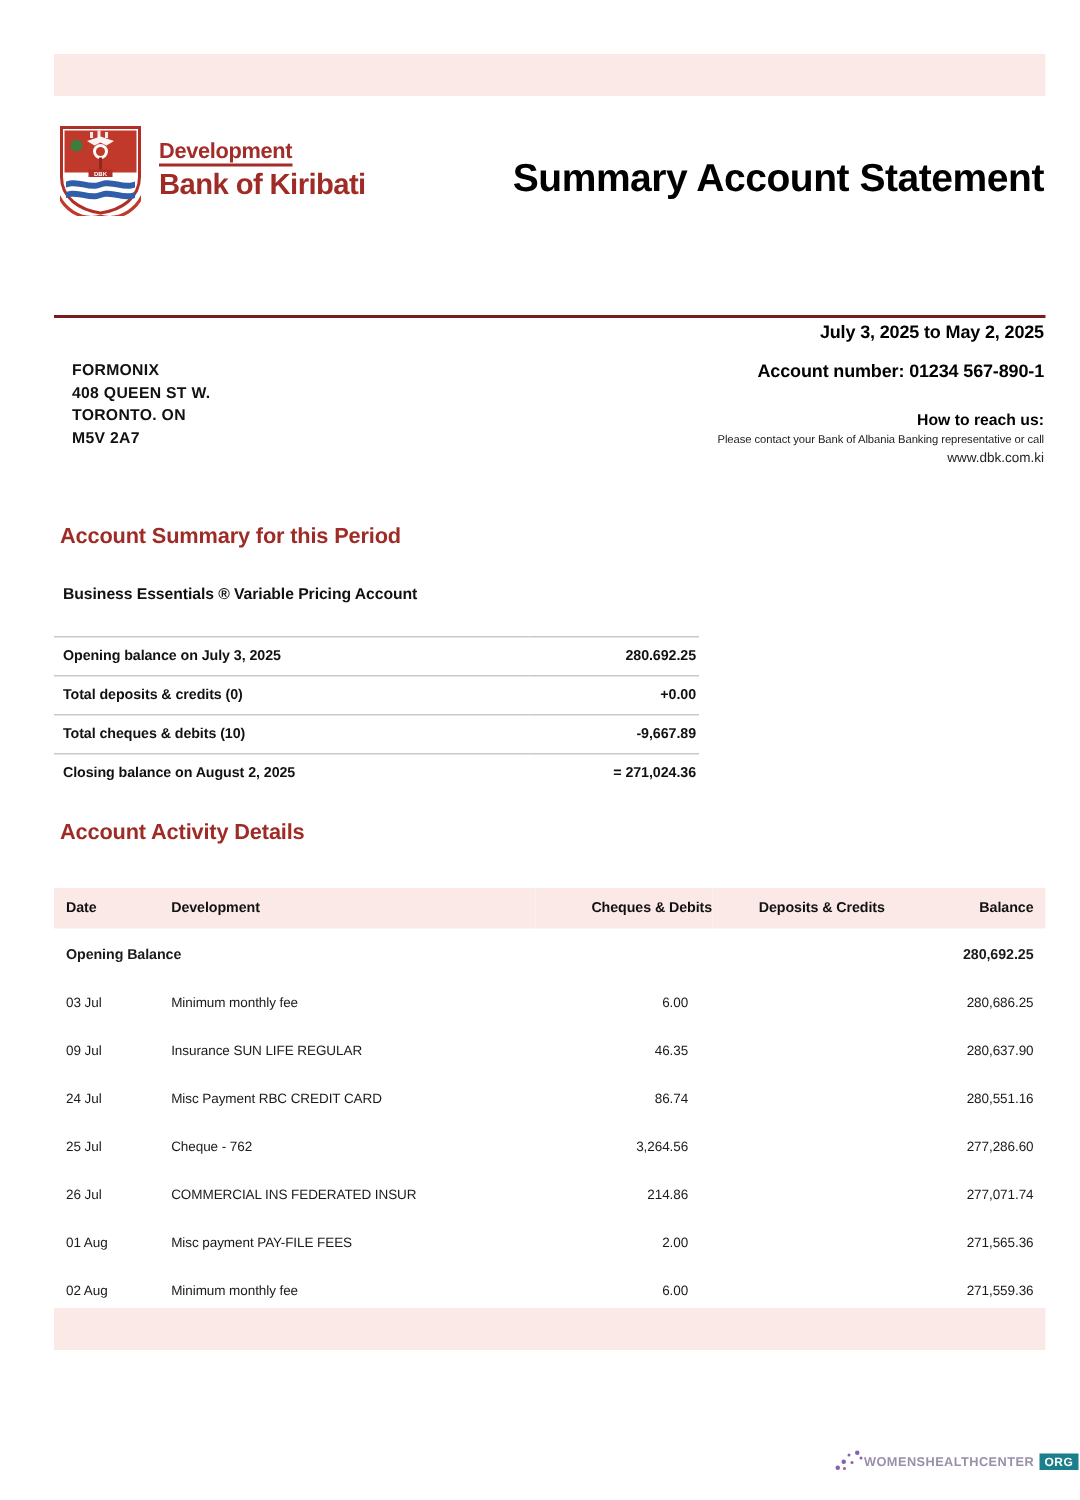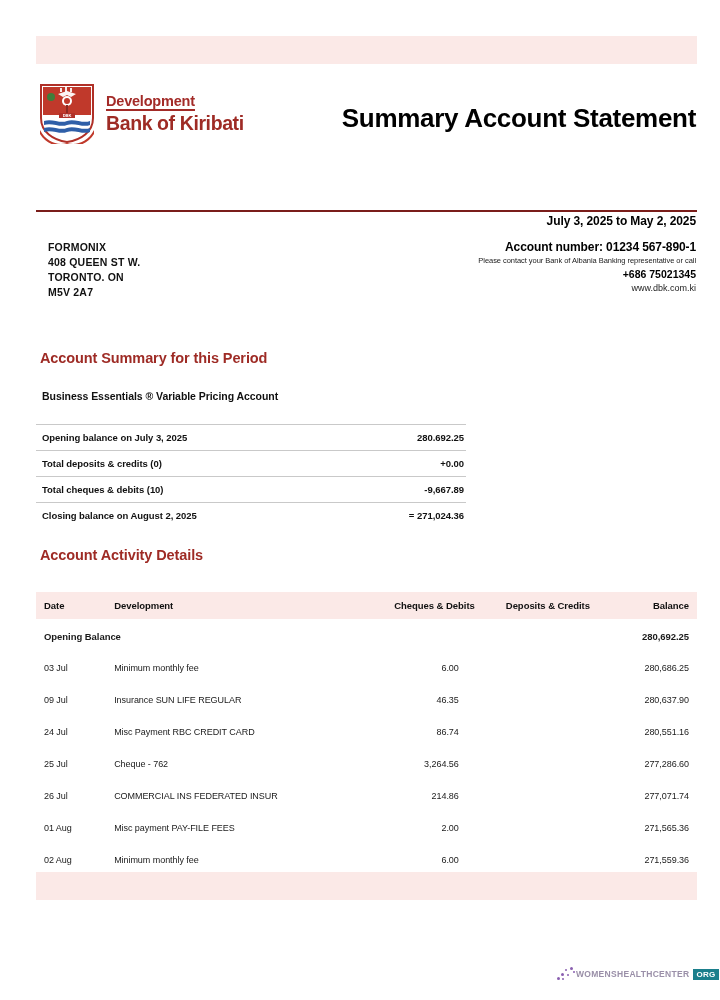--- a/index.html
+++ b/index.html
@@ -323,22 +323,22 @@
   <div class="addr">
     <div>FORMONIX</div>
     <div>408 QUEEN ST W.</div>
     <div>TORONTO. ON</div>
     <div>M5V 2A7</div>
   </div>
 
   <div class="meta">
     <div class="meta-period">July 3, 2025 to May 2, 2025</div>
     <div class="meta-acct">Account number: 01234 567-890-1</div>
+    <div class="meta-reach">How to reach us:</div>
     <div class="meta-contact">Please contact your Bank of Albania Banking representative or call</div>
-    <div class="meta-phone">+686 75021345</div>
     <div class="meta-web">www.dbk.com.ki</div>
   </div>
 
   <div class="sec-head sec-summary">Account Summary for this Period</div>
   <div class="subhead">Business Essentials ® Variable Pricing Account</div>
 
   <table class="summary">
     <tbody>
       <tr>
         <td class="lbl">Opening balance on July 3, 2025</td>

